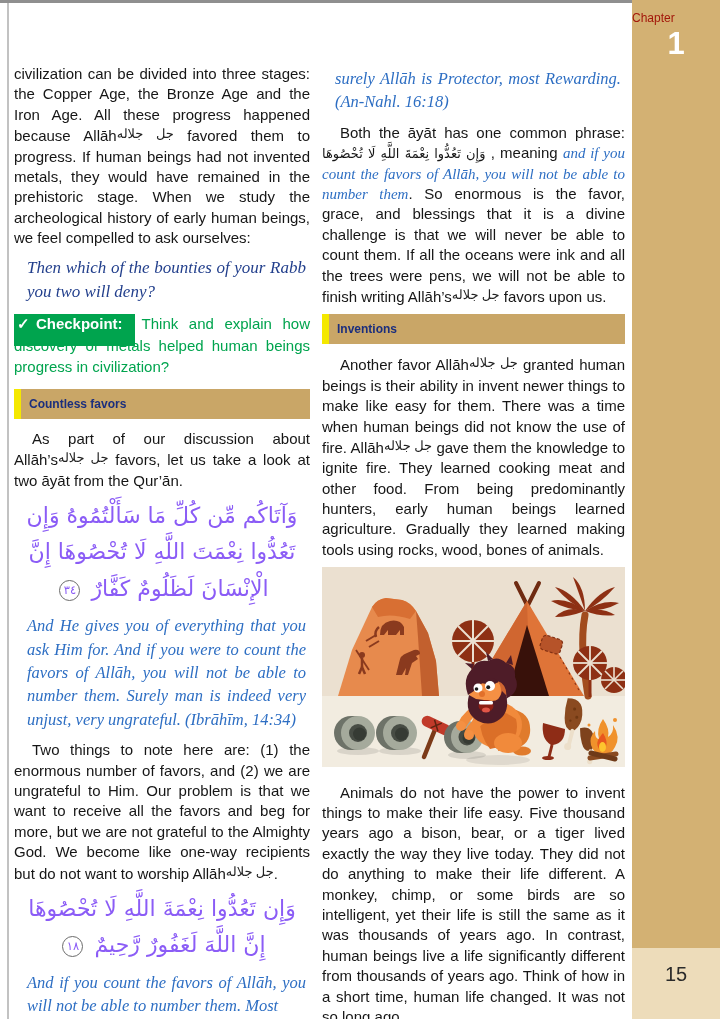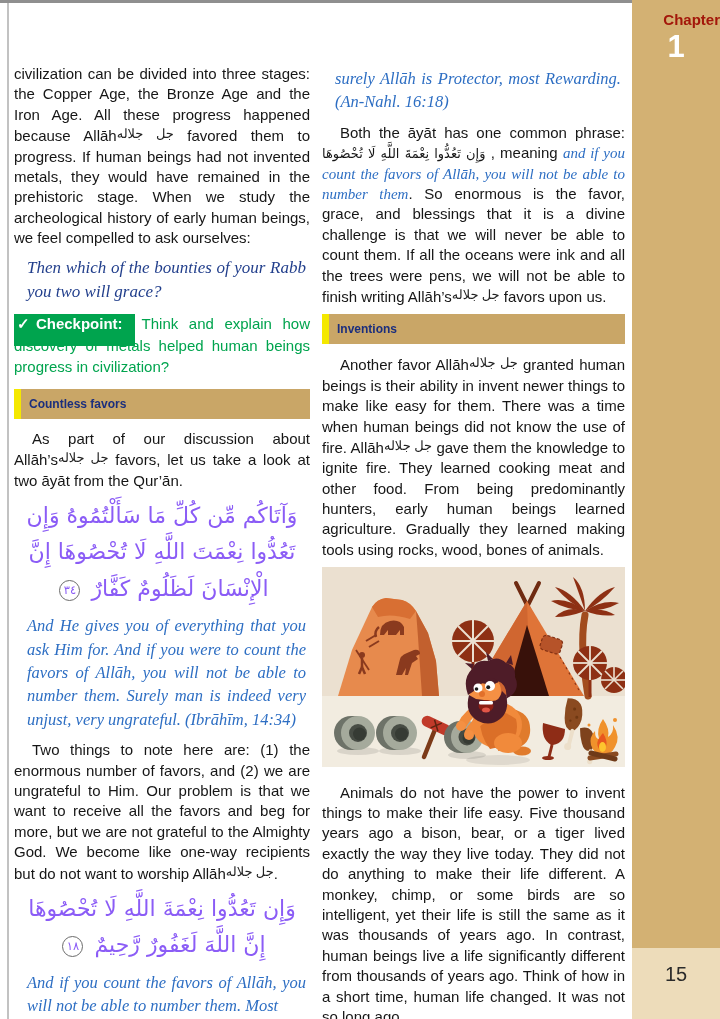--- a/index.html
+++ b/index.html
@@ -3,21 +3,21 @@
 <meta charset="utf-8">
 <style>
   html,body{margin:0;padding:0;background:#fff;}
   .page{position:relative;width:720px;height:1019px;background:#fff;overflow:hidden;
         font-family:"Liberation Sans",sans-serif;color:#161616;}
   .edge-top{position:absolute;top:0;left:0;width:720px;height:3px;background:#8f8f8f;}
   .edge-left{position:absolute;top:3px;left:7px;width:2px;height:1016px;background:#c2c2c2;}
 
   
   .band{position:absolute;top:0;right:0;width:88px;height:948px;background:#d3b173;}
-  .chapter-label{margin-top:11px;text-align:right;font-size:15px;font-weight:700;color:#a3170a;}
+  .chapter-label{margin-top:11px;text-align:left;font-size:12px;font-weight:400;color:#a3170a;}
   .chapter-number{margin-top:1px;text-align:center;font-size:31px;font-weight:700;color:#ffffff;}
   .band-footer{position:absolute;top:948px;right:0;width:88px;height:91px;background:#eddcba;}
   .page-number{margin-top:15px;text-align:center;font-size:20px;color:#2b2b2b;}
 
   
   .col{position:absolute;top:64px;font-size:15px;line-height:1.36;text-align:justify;}
   .col-left{left:14px;width:296px;}
   .col-right{left:322px;width:303px;}
   p{margin:0 0 7px;}
   p.indent{text-indent:18px;}
@@ -55,21 +55,21 @@
   <aside class="band">
     <div class="chapter-label">Chapter</div>
     <div class="chapter-number">1</div>
   </aside>
   <div class="band-footer">
     <div class="page-number">15</div>
   </div>
 
   <main class="col col-left">
     <p class="body"><span>civilization can be divided into three stages: the Copper Age, the Bronze Age and the Iron Age. All these progress happened because Allāh</span><span class="seg-hon">جل جلاله</span><span> favored them to progress. If human beings had not invented metals, they would have remained in the prehistoric stage. When we study the archeological history of early human beings, we feel compelled to ask ourselves:</span></p>
-    <p class="quote quote-navy">Then which of the bounties of your Rabb you two will grace?</p>
+    <p class="quote quote-navy">Then which of the bounties of your Rabb you two will deny?</p>
     <p class="checkpoint"><span class="checkpoint-label">✓Checkpoint:</span><span>Think and explain how discovery of metals helped human beings progress in civilization?</span></p>
     <div class="section-header">
       <span class="section-title">Countless favors</span>
     </div>
     <p class="body indent"><span>As part of our discussion about Allāh’s</span><span class="seg-hon">جل جلاله</span><span> favors, let us take a look at two āyāt from the Qur’ān.</span></p>
     <p class="arabic"><span>وَآتَاكُم مِّن كُلِّ مَا سَأَلْتُمُوهُ وَإِن تَعُدُّوا نِعْمَتَ اللَّهِ لَا تُحْصُوهَا إِنَّ الْإِنْسَانَ لَظَلُومٌ كَفَّارٌ </span><span class="seg-ayah">٣٤</span></p>
     <p class="quote">And He gives you of everything that you ask Him for. And if you were to count the favors of Allāh, you will not be able to number them. Surely man is indeed very unjust, very ungrateful. (Ibrāhīm, 14:34)</p>
     <p class="body indent"><span>Two things to note here are: (1) the enormous number of favors, and (2) we are ungrateful to Him. Our problem is that we want to receive all the favors and beg for more, but we are not grateful to the Almighty God. We become like one-way recipients but do not want to worship Allāh</span><span class="seg-hon">جل جلاله</span><span>.</span></p>
     <p class="arabic"><span>وَإِن تَعُدُّوا نِعْمَةَ اللَّهِ لَا تُحْصُوهَا إِنَّ اللَّهَ لَغَفُورٌ رَّحِيمٌ </span><span class="seg-ayah">١٨</span></p>
     <p class="quote">And if you count the favors of Allāh, you will not be able to number them. Most</p>

